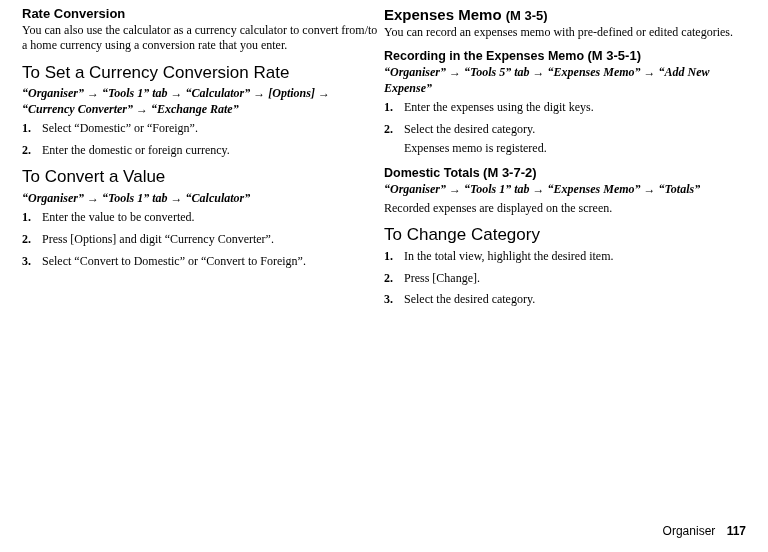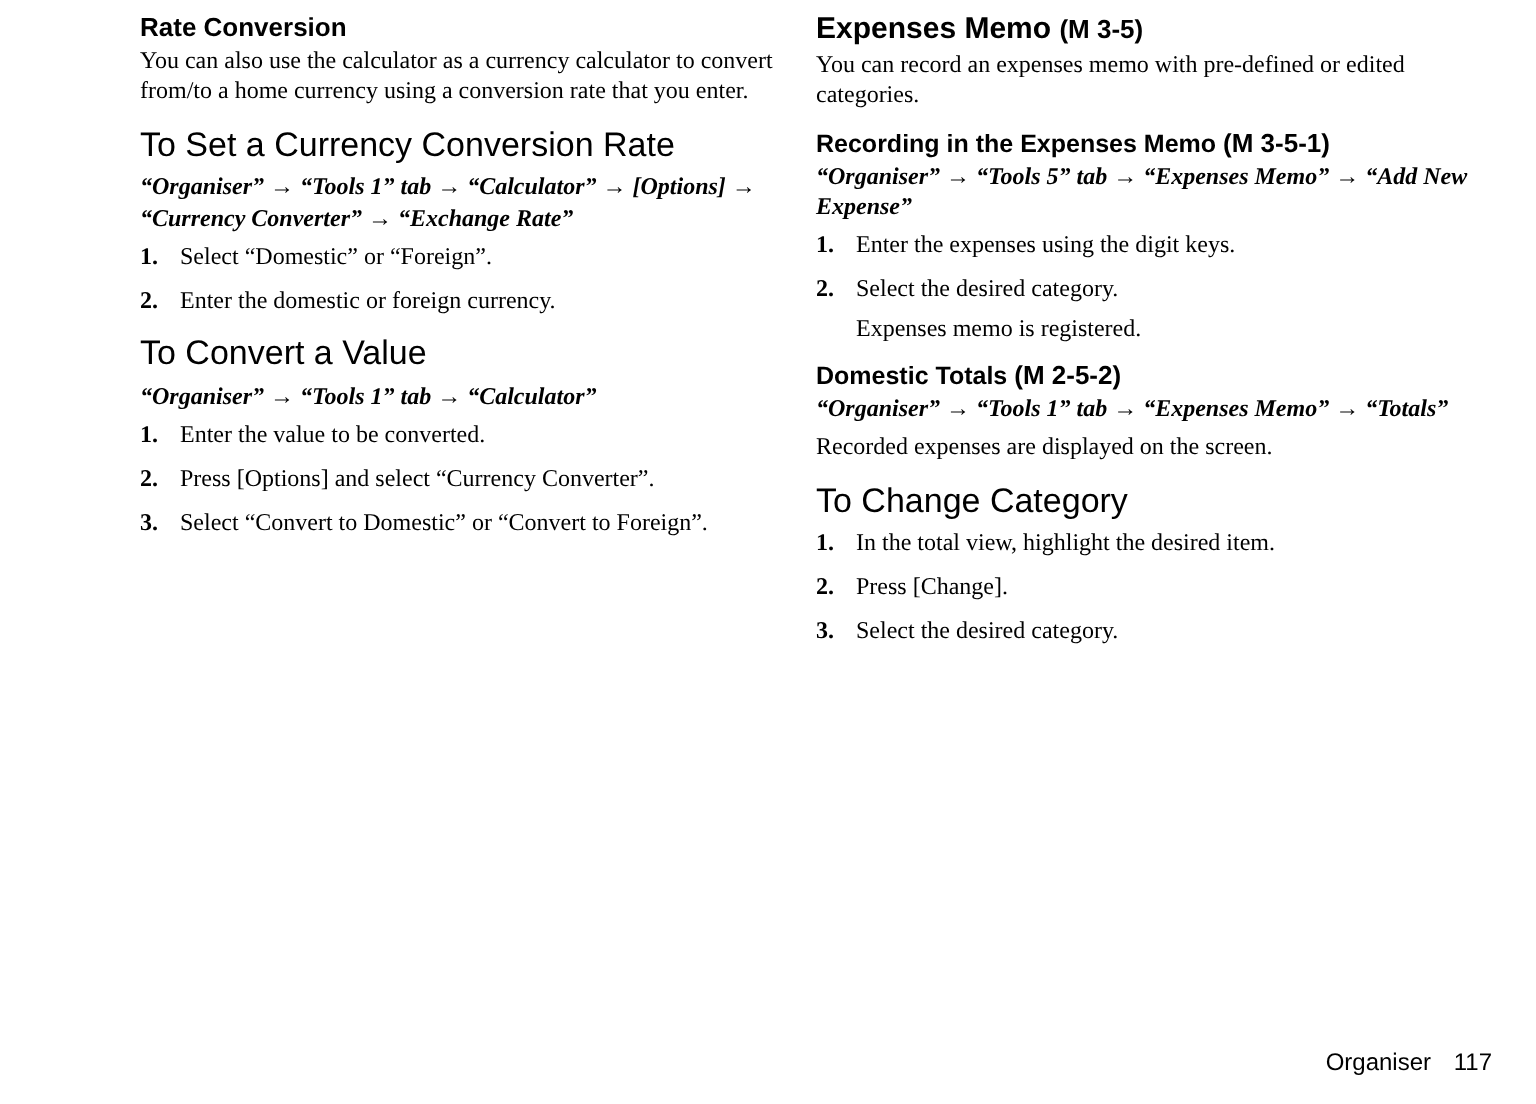--- a/index.html
+++ b/index.html
@@ -8,21 +8,20 @@
     font-family: Georgia, 'Times New Roman', serif;
     font-size: 12px;
     color: #000;
     width: 768px;
     height: 552px;
     background: #fff;
   }
   .page {
     display: flex;
     padding: 6px 22px 0 22px;
-    margin-left: 48px;
   }
   .col {
     flex: 1;
     min-width: 0;
   }
   h3 {
     font-family: Arial, Helvetica, sans-serif;
     font-size: 13px;
     font-weight: bold;
     margin: 0 0 2px 0;
@@ -89,21 +88,21 @@
     right: 22px;
     font-family: Arial, Helvetica, sans-serif;
     font-size: 12px;
     font-weight: bold;
   }
   .footer .section {
     font-weight: normal;
     margin-left: 45px;
   }
   .footer .pn {
-    font-weight: normal;
+    font-weight: bold;
     margin-left: 8px;
     text-align: right;
   }
 </style>
 </head>
 <body>
 
 <div class="page">
   <div class="col">
     <h3>Rate Conversion</h3>
@@ -113,21 +112,21 @@
     <p class="nav">“Organiser” → “Tools 1” tab → “Calculator” → [Options] → “Currency Converter” → “Exchange Rate”</p>
     <ol class="steps">
       <li><span class="num">1.</span><span>Select “Domestic” or “Foreign”.</span></li>
       <li><span class="num">2.</span><span>Enter the domestic or foreign currency.</span></li>
     </ol>
 
     <p class="sub">To Convert a Value</p>
     <p class="nav">“Organiser” → “Tools 1” tab → “Calculator”</p>
     <ol class="steps">
       <li><span class="num">1.</span><span>Enter the value to be converted.</span></li>
-      <li><span class="num">2.</span><span>Press [Options] and select “Currency Converter”.</span></li>
+      <li><span class="num">2.</span><span>Press [Options] and digit “Currency Converter”.</span></li>
       <li><span class="num">3.</span><span>Select “Convert to Domestic” or “Convert to Foreign”.</span></li>
     </ol>
   </div>
 
   <div class="col">
     <h2>
       <span>Expenses Memo</span>
       <span class="mcode">(M 3-5)</span>
     </h2>
     <p>You can record an expenses memo with pre-defined or edited categories.</p>
@@ -138,21 +137,21 @@
     </h4>
     <p class="nav">“Organiser” → “Tools 5” tab → “Expenses Memo” → “Add New Expense”</p>
     <ol class="steps">
       <li><span class="num">1.</span><span>Enter the expenses using the digit keys.</span></li>
       <li><span class="num">2.</span><span>Select the desired category.</span></li>
     </ol>
     <p class="note">Expenses memo is registered.</p>
 
     <h4>
       <span>Domestic Totals</span>
-      <span class="mcode">(M 2-5-2)</span>
+      <span class="mcode">(M 3-7-2)</span>
     </h4>
     <p class="nav">“Organiser” → “Tools 1” tab → “Expenses Memo” → “Totals”</p>
     <p>Recorded expenses are displayed on the screen.</p>
 
     <p class="sub">To Change Category</p>
     <ol class="steps">
       <li><span class="num">1.</span><span>In the total view, highlight the desired item.</span></li>
       <li><span class="num">2.</span><span>Press [Change].</span></li>
       <li><span class="num">3.</span><span>Select the desired category.</span></li>
     </ol>

